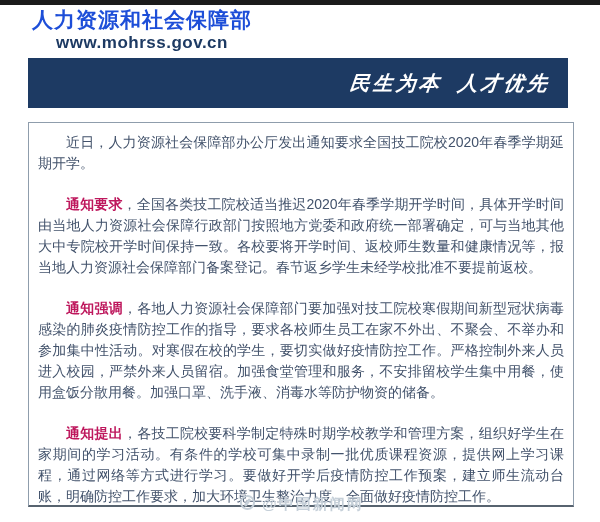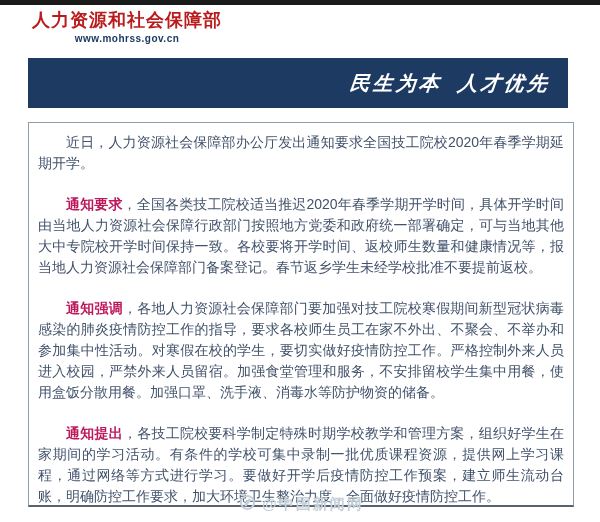--- a/index.html
+++ b/index.html
@@ -9,25 +9,25 @@
     font-family:"Liberation Sans","DejaVu Sans",sans-serif;
   }
   .topbar{
     position:absolute;left:0;top:0;width:600px;height:5px;
     background:#1b1b1b;
   }
   .letterhead{
     position:absolute;left:32px;top:9px;width:fit-content;
   }
   .site-name{
-    color:#b91c1c;font-size:18px;font-weight:bold;letter-spacing:1px;
+    color:#1d4ed8;font-size:21px;font-weight:bold;letter-spacing:1px;
     line-height:22px;white-space:nowrap;
   }
   .site-url{
-    color:#1d3a63;font-size:10px;font-weight:bold;text-align:center;
+    color:#1d3a63;font-size:17px;font-weight:bold;text-align:center;
     margin-top:2px;letter-spacing:0.5px;
   }
   .banner{
     position:absolute;left:28px;top:58px;width:540px;height:50px;
     background:#1d3a63;box-sizing:border-box;
     display:flex;align-items:center;justify-content:flex-end;
     padding-right:18px;
   }
   .slogan{
     color:#ffffff;font-size:20px;font-weight:bold;font-style:italic;

